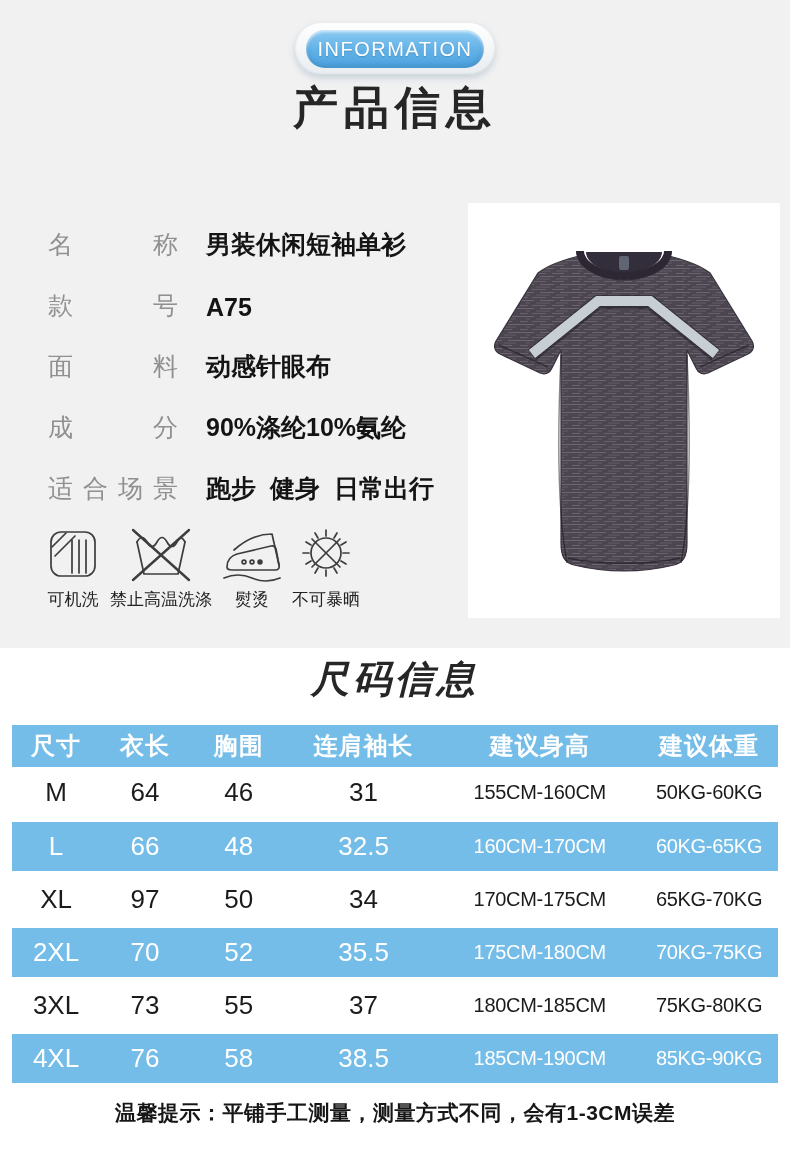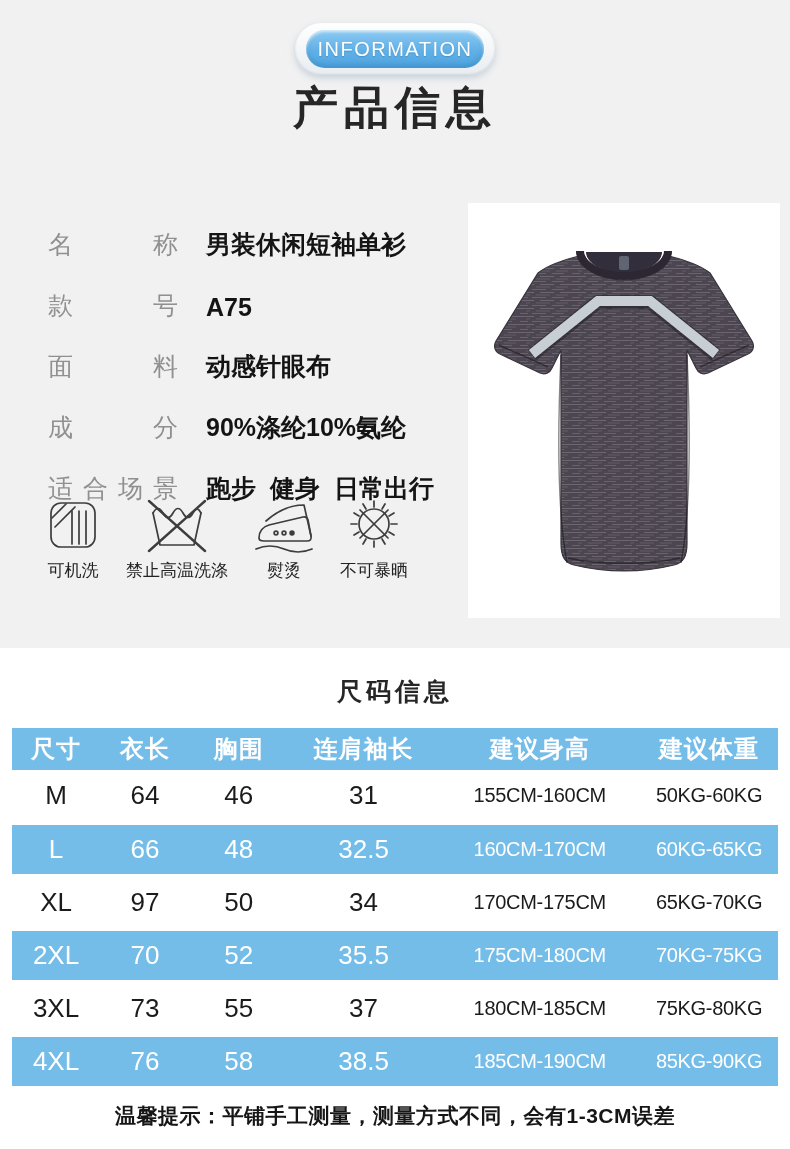--- a/index.html
+++ b/index.html
@@ -41,39 +41,39 @@
   .spec-label {
     display:inline-block; width:130px;
     text-align:justify; text-align-last:justify;
     font-size:25px; color:#909090; font-weight:400;
   }
   .spec-value {
     margin-left:28px; font-size:25px; font-weight:700; color:#141414;
     word-spacing:7px; white-space:nowrap;
   }
   .care-row {
-    position:absolute; top:498px; left:46px;
-    display:flex; align-items:flex-start; gap:26px;font-family:Liberation Serif, serif;
+    position:absolute; top:527px; left:46px;
+    display:flex; align-items:flex-start; gap:10px;font-family:Liberation Serif, serif;
   }
   .care-item { display:flex; flex-direction:column; align-items:center; }
   .care-item svg { height:56px; display:block; }
   .care-glyph { stroke:#3d3d3d; stroke-width:1.7; fill:none; stroke-linecap:round; stroke-linejoin:round; }
   .care-label { margin-top:5px; font-size:17px; color:#222222; font-weight:500; white-space:nowrap; }
 
   .photo-card {
     position:absolute; left:468px; top:203px;
     width:312px; height:415px; background:#ffffff;
   }
   .photo-card svg { display:block; width:312px; height:415px; }
 
   
   .bottom-section { position:relative; width:790px; background:#ffffff; }
   .size-title {
-    padding-top:27px; text-align:center;
-    font-size:25px; font-weight:800; letter-spacing:4px; color:#262626;
+    padding-top:6px; text-align:center;
+    font-size:38px; font-weight:800; letter-spacing:4px; color:#262626;font-style:italic;
   }
   .size-table {
     width:766px; margin:20px 12px 0 12px;
     border-collapse:collapse; table-layout:fixed;
   }
   .size-table col.c0 { width:11.5%; } .size-table col.c1 { width:11.7%; }
   .size-table col.c2 { width:12.8%; } .size-table col.c3 { width:19.8%; }
   .size-table col.c4 { width:26.2%; } .size-table col.c5 { width:18%;   }
   .size-table th {
     background:#75bde9; color:#ffffff; height:42px;

